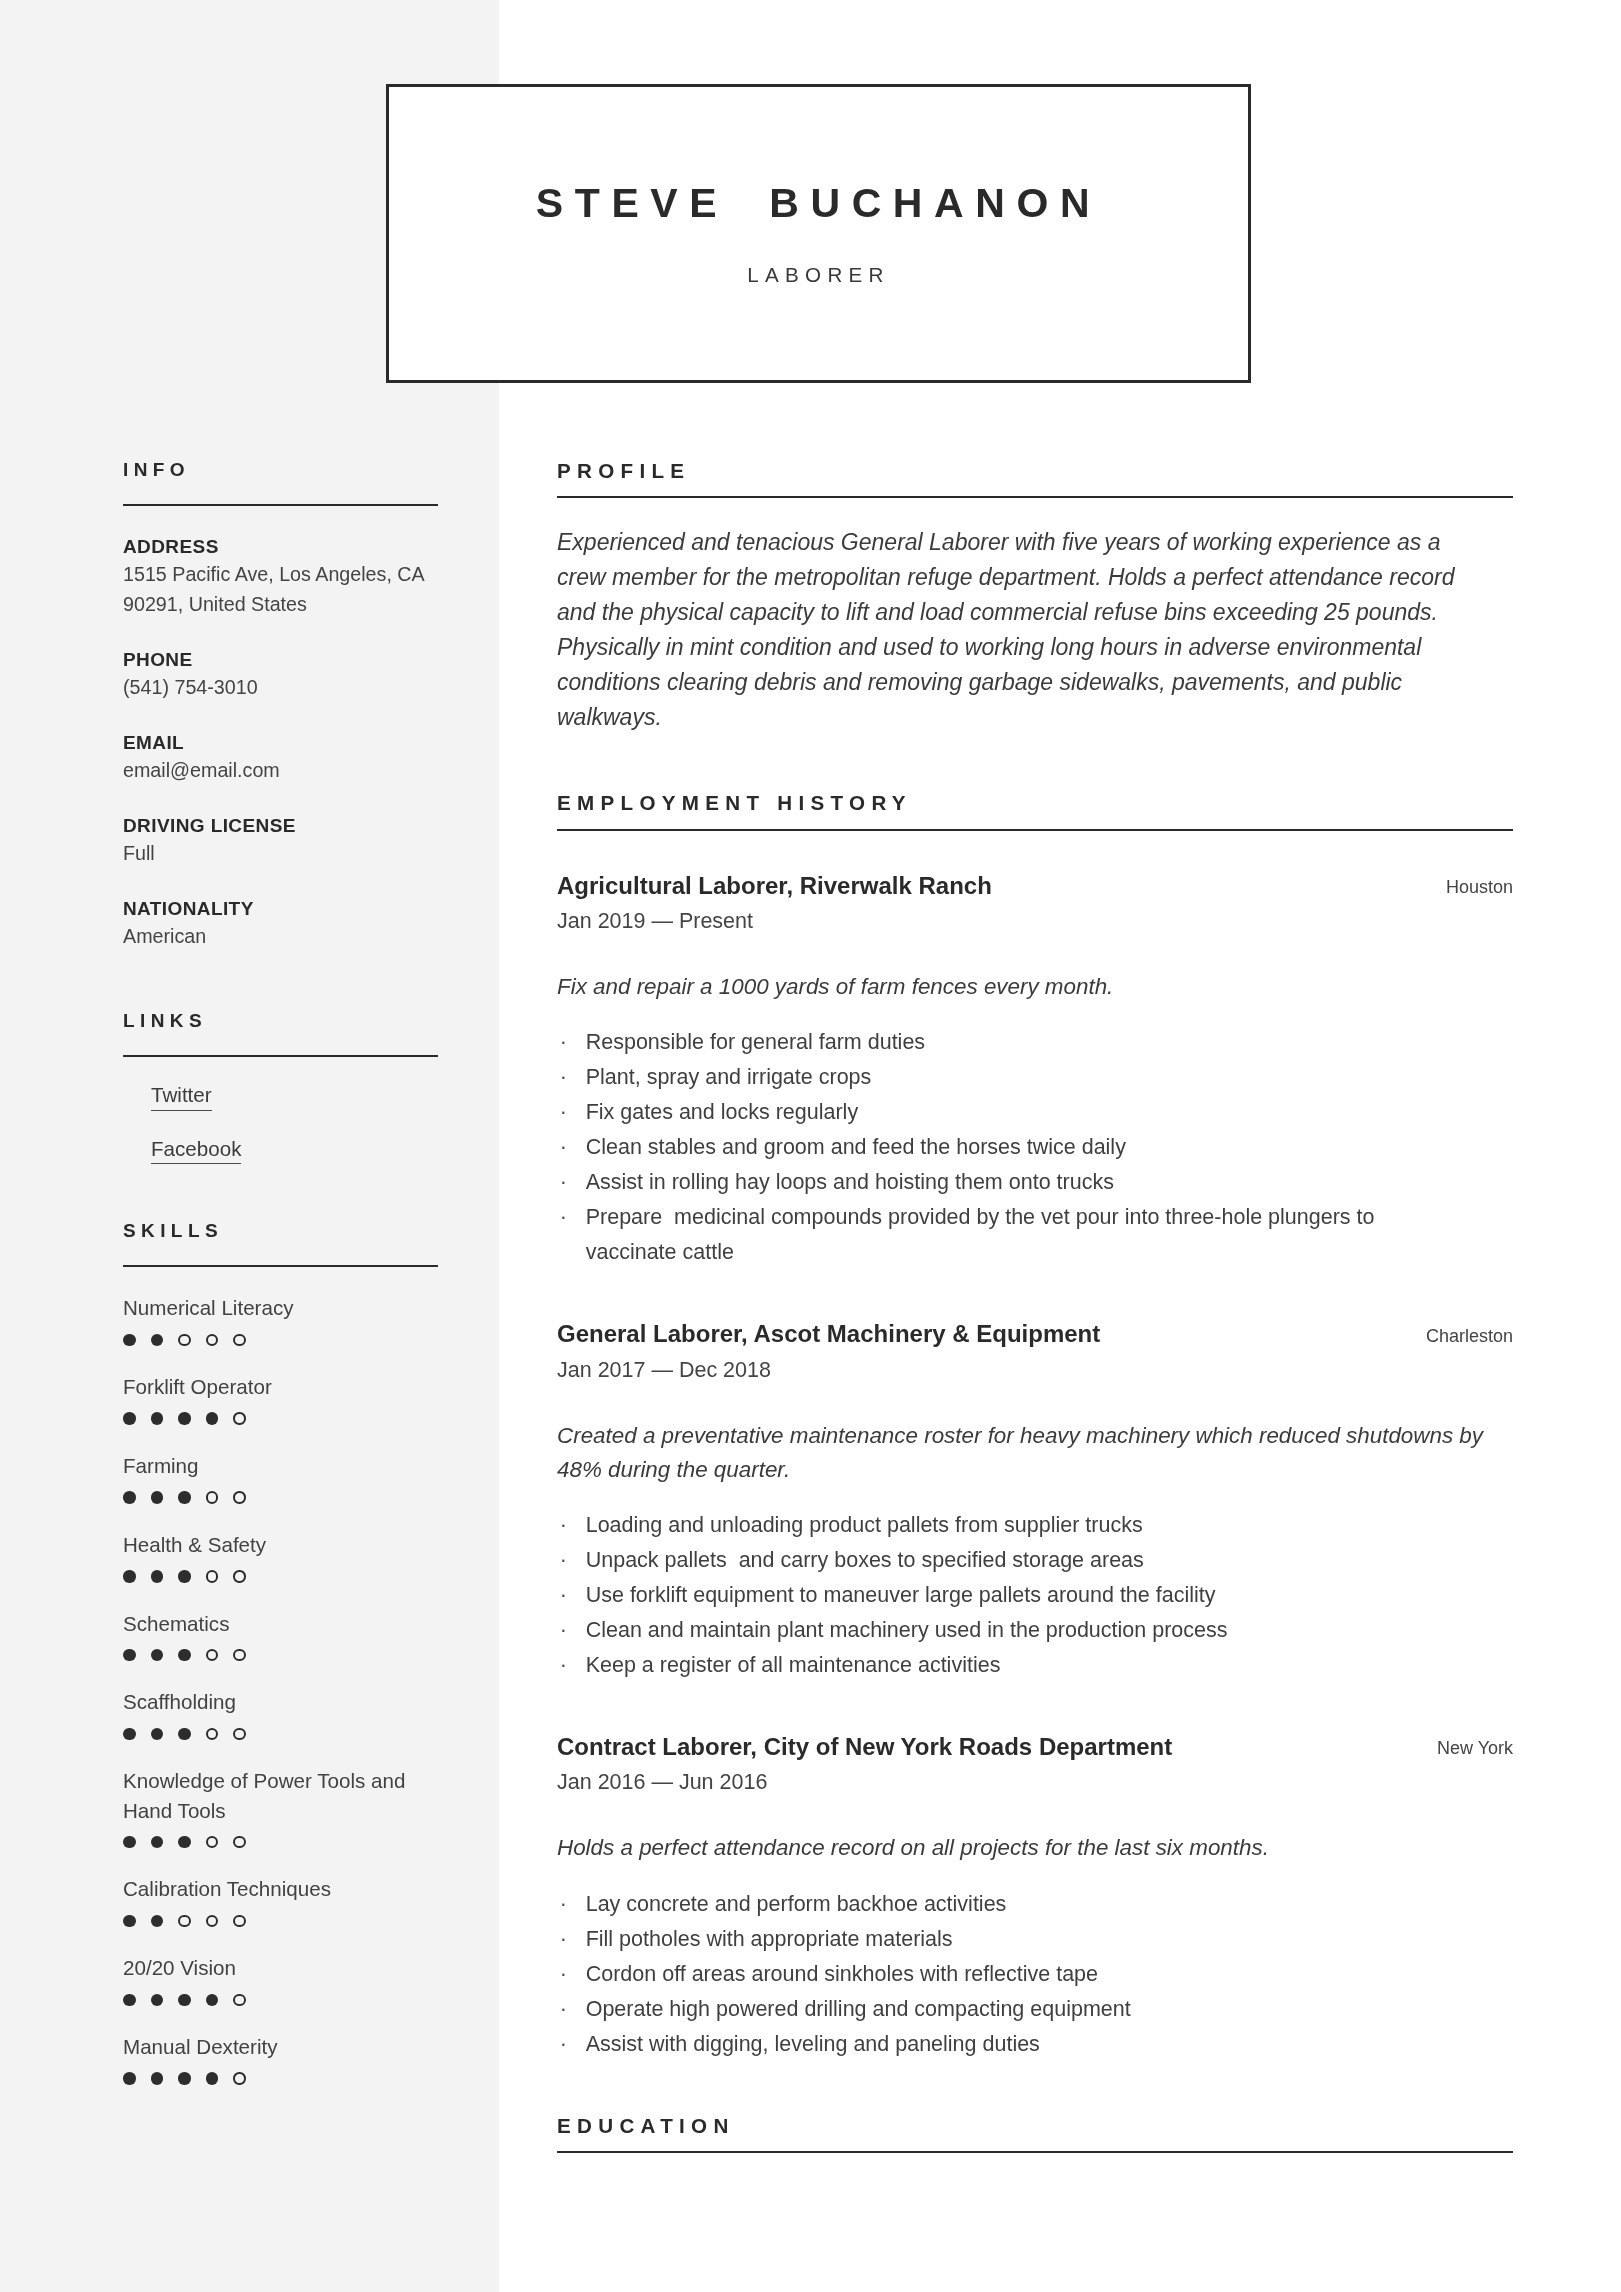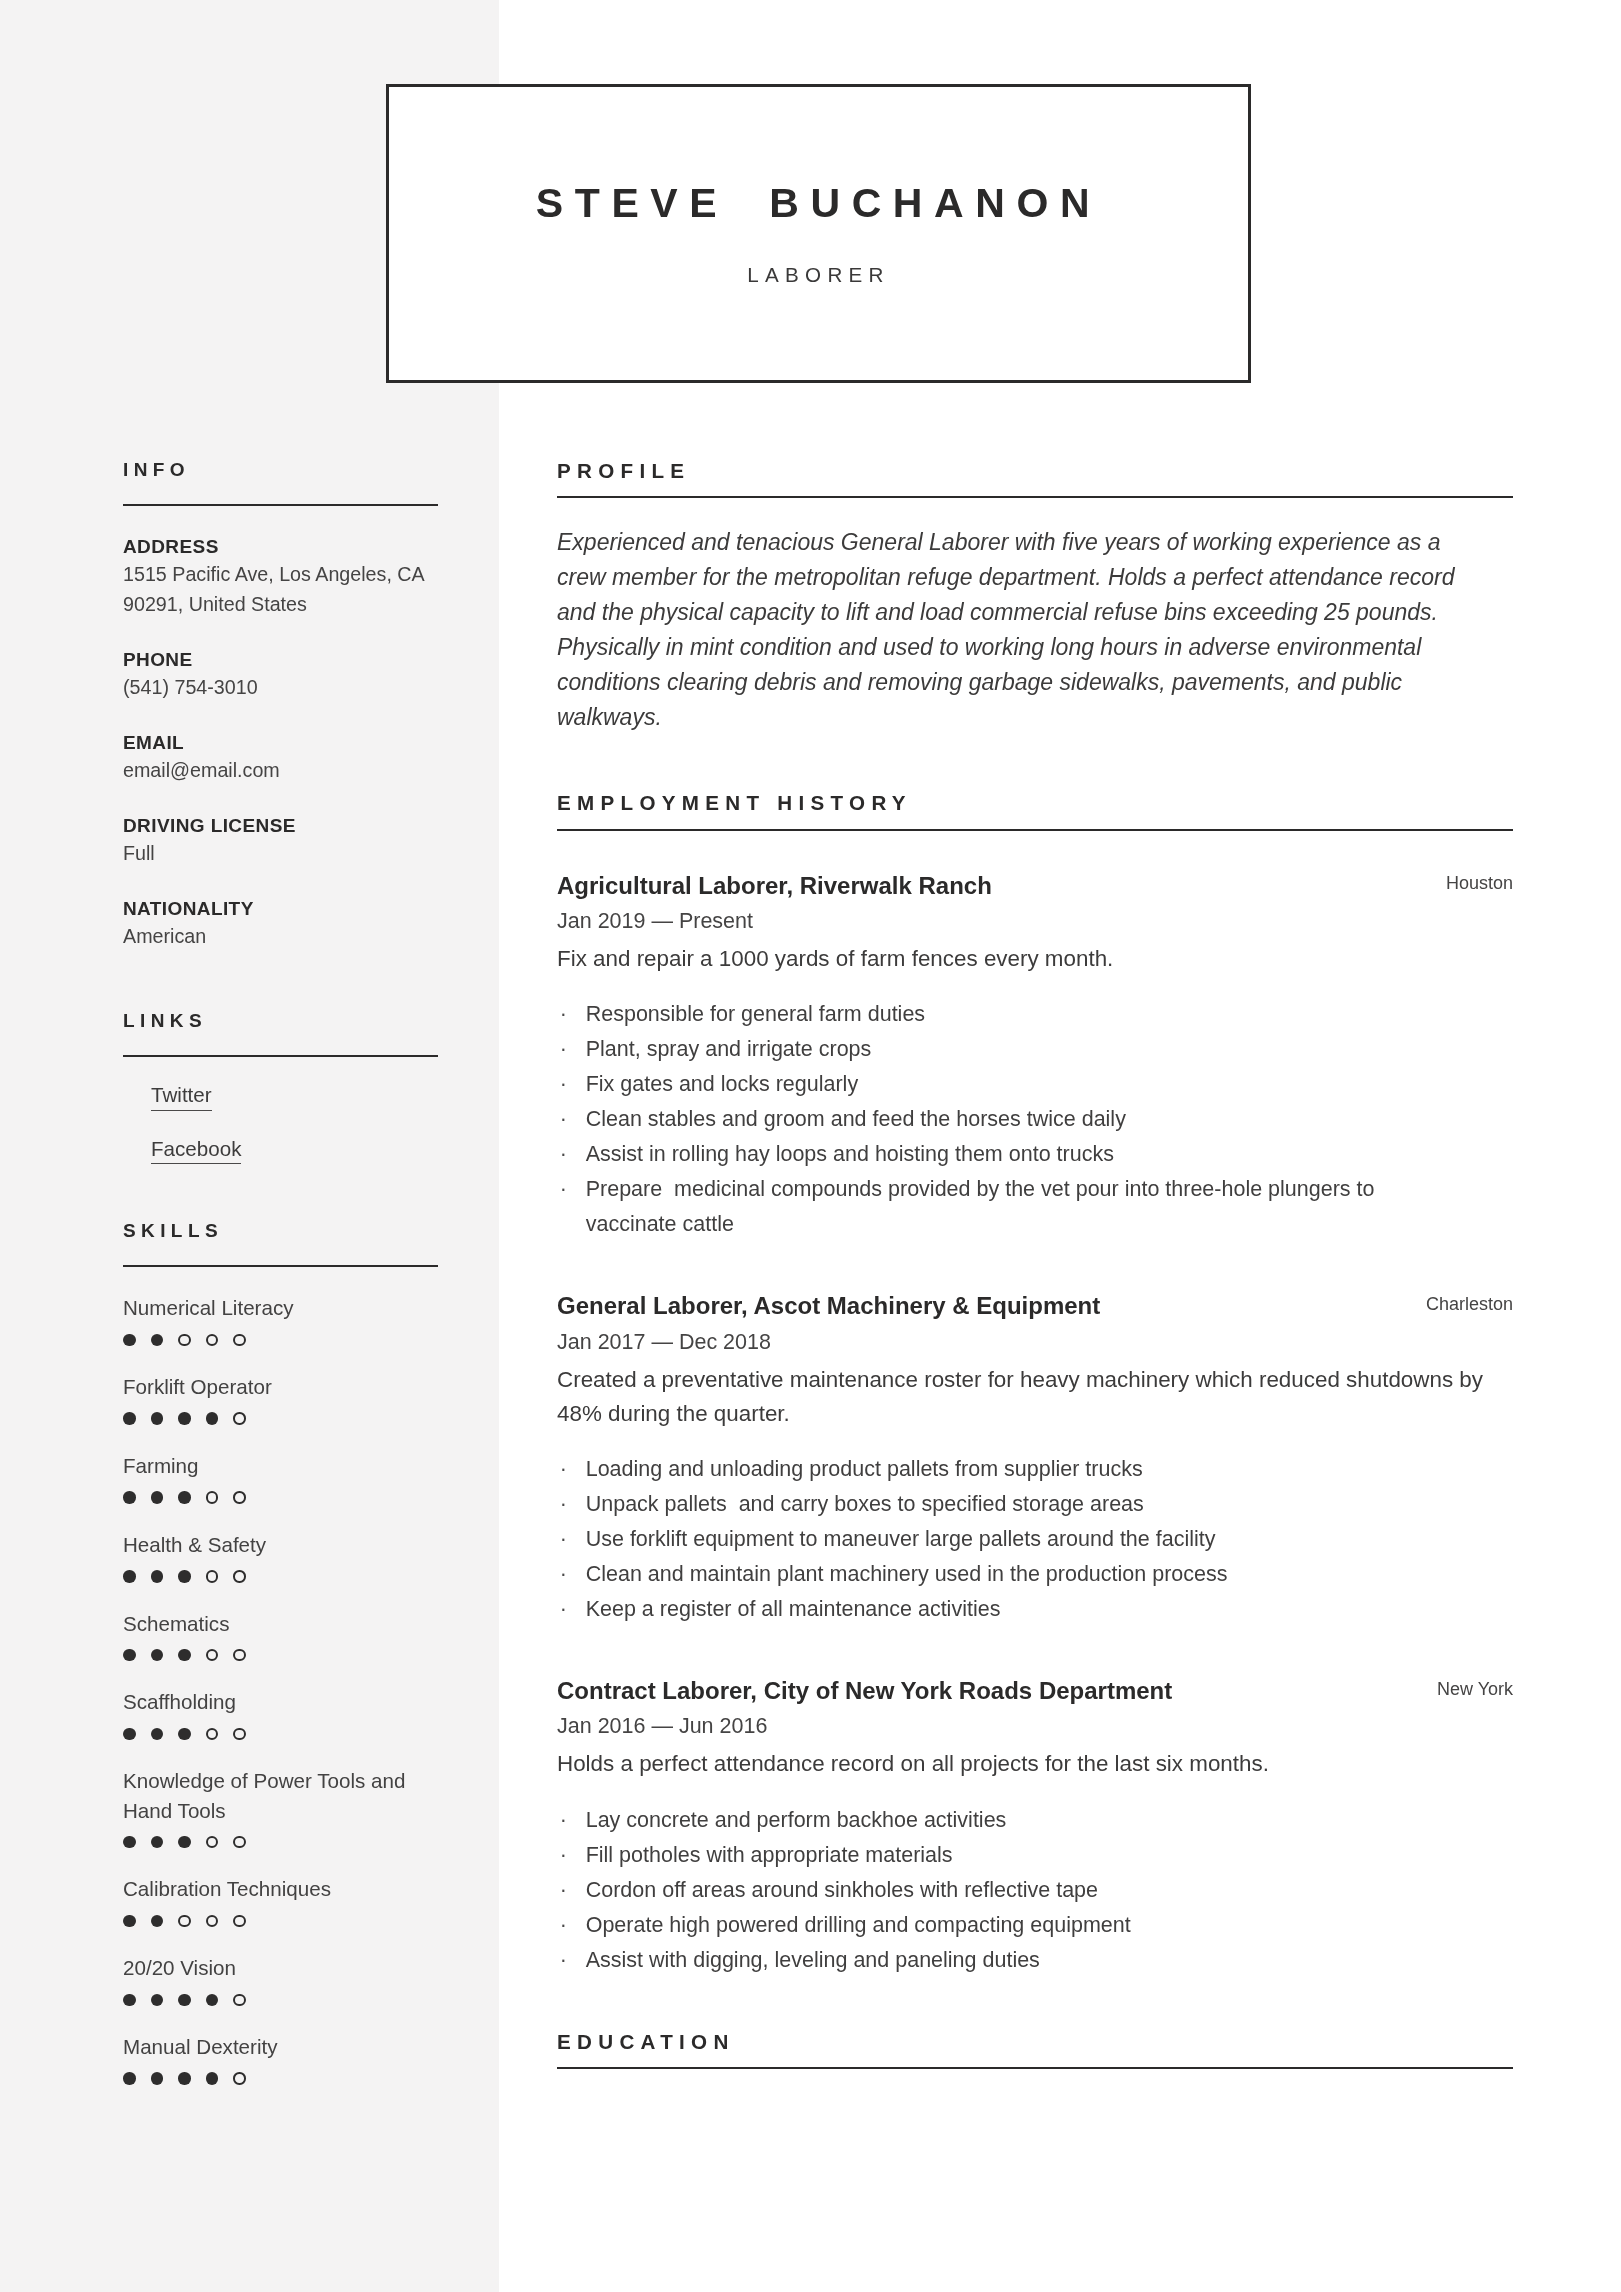--- a/index.html
+++ b/index.html
@@ -58,30 +58,30 @@
   
   .main { position: absolute; left: 557px; top: 459px; width: 956px; }
   .profile-text {
     margin-top: 27px; max-width: 936px;
     font-size: 23px; font-style: italic; line-height: 35px; color: #3c3b3b;
   }
   .employment-section { margin-top: 56px; }
   .education-section { margin-top: 52px; }
   .job { margin-top: 38px; }
   .job + .job { margin-top: 47px; }
-  .job-header { display: flex; justify-content: space-between; align-items: flex-start; }
+  .job-header { display: flex; justify-content: space-between; align-items: center; }
   .job-title {
     font-size: 24px; font-weight: 700; line-height: 33px; color: #2b2a2a;
     max-width: 645px;
   }
   .job-location { font-size: 18px; color: #454444; padding-top: 4.5px; }
   .job-dates { font-size: 21.5px; color: #454444; margin-top: 7.2px; }
   .job-summary {
-    margin-top: 8px; max-width: 936px;
-    font-size: 22.4px; line-height: 34px; color: #3c3b3b;
+    margin-top: 36px; max-width: 936px;
+    font-size: 22.4px; font-style: italic; line-height: 34px; color: #3c3b3b;
   }
   .job-bullets { margin-top: 21.5px; list-style: none; }
   .job-bullets li { display: flex; align-items: flex-start; }
   .bullet-marker {
     flex: none; width: 26px; font-size: 21.5px; line-height: 35px; color: #4a4949;
     padding-left: 2.7px;
   }
   .bullet-text {
     font-size: 21.5px; line-height: 35px; color: #403f3f; white-space: pre-wrap;
     max-width: 905px;

